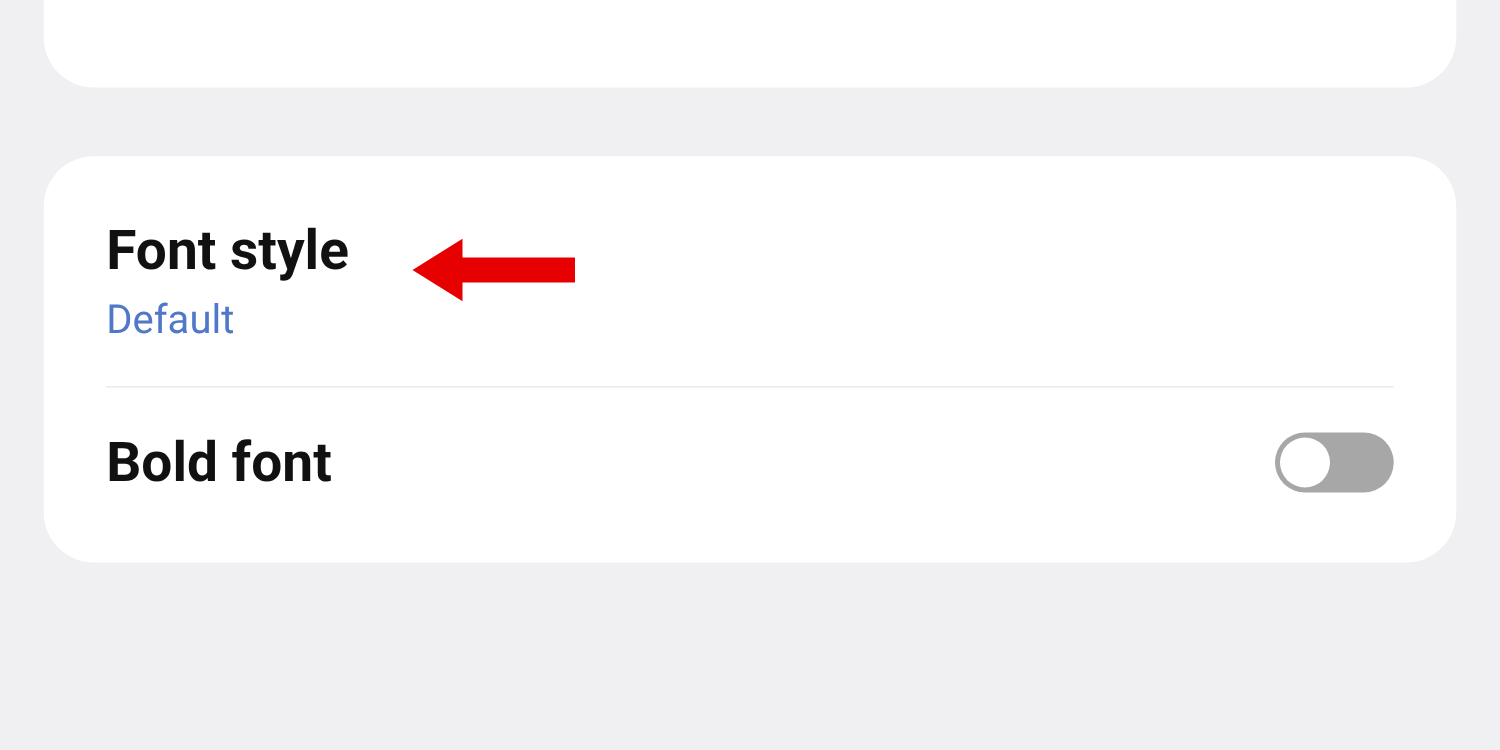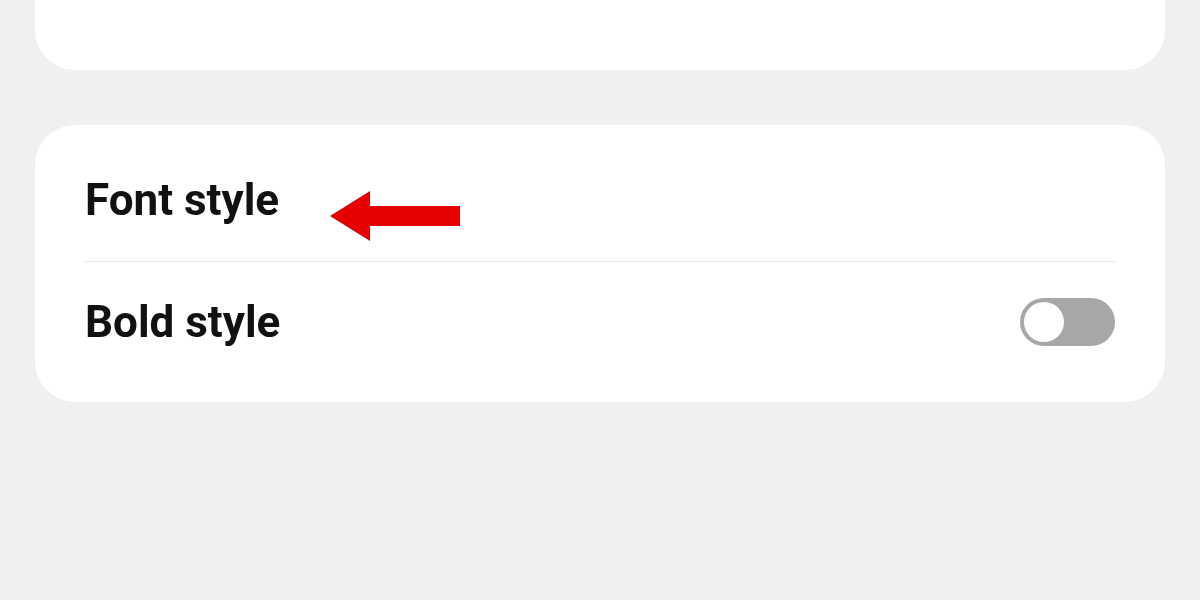--- a/index.html
+++ b/index.html
@@ -87,24 +87,25 @@
     }
   </style>
 </head>
 <body>
 
 <div class="card card-partial-top"></div>
 
 <div class="card card-main">
   <div class="row row-fontstyle">
     <div class="title">Font style</div>
+    <div class="subtitle">Default</div>
   </div>
   <div class="divider"></div>
   <div class="row row-bold">
-    <div class="title">Bold style</div>
+    <div class="title">Bold font</div>
     <div class="toggle">
       <div class="toggle-knob"></div>
     </div>
   </div>
 </div>
 
 <div class="arrow-annotation">
   <svg width="140" height="60" viewBox="0 0 140 60">
     <g fill="#e60000">
       <polygon points="0,30 40,5 40,20 130,20 130,40 40,40 40,55"></polygon>

